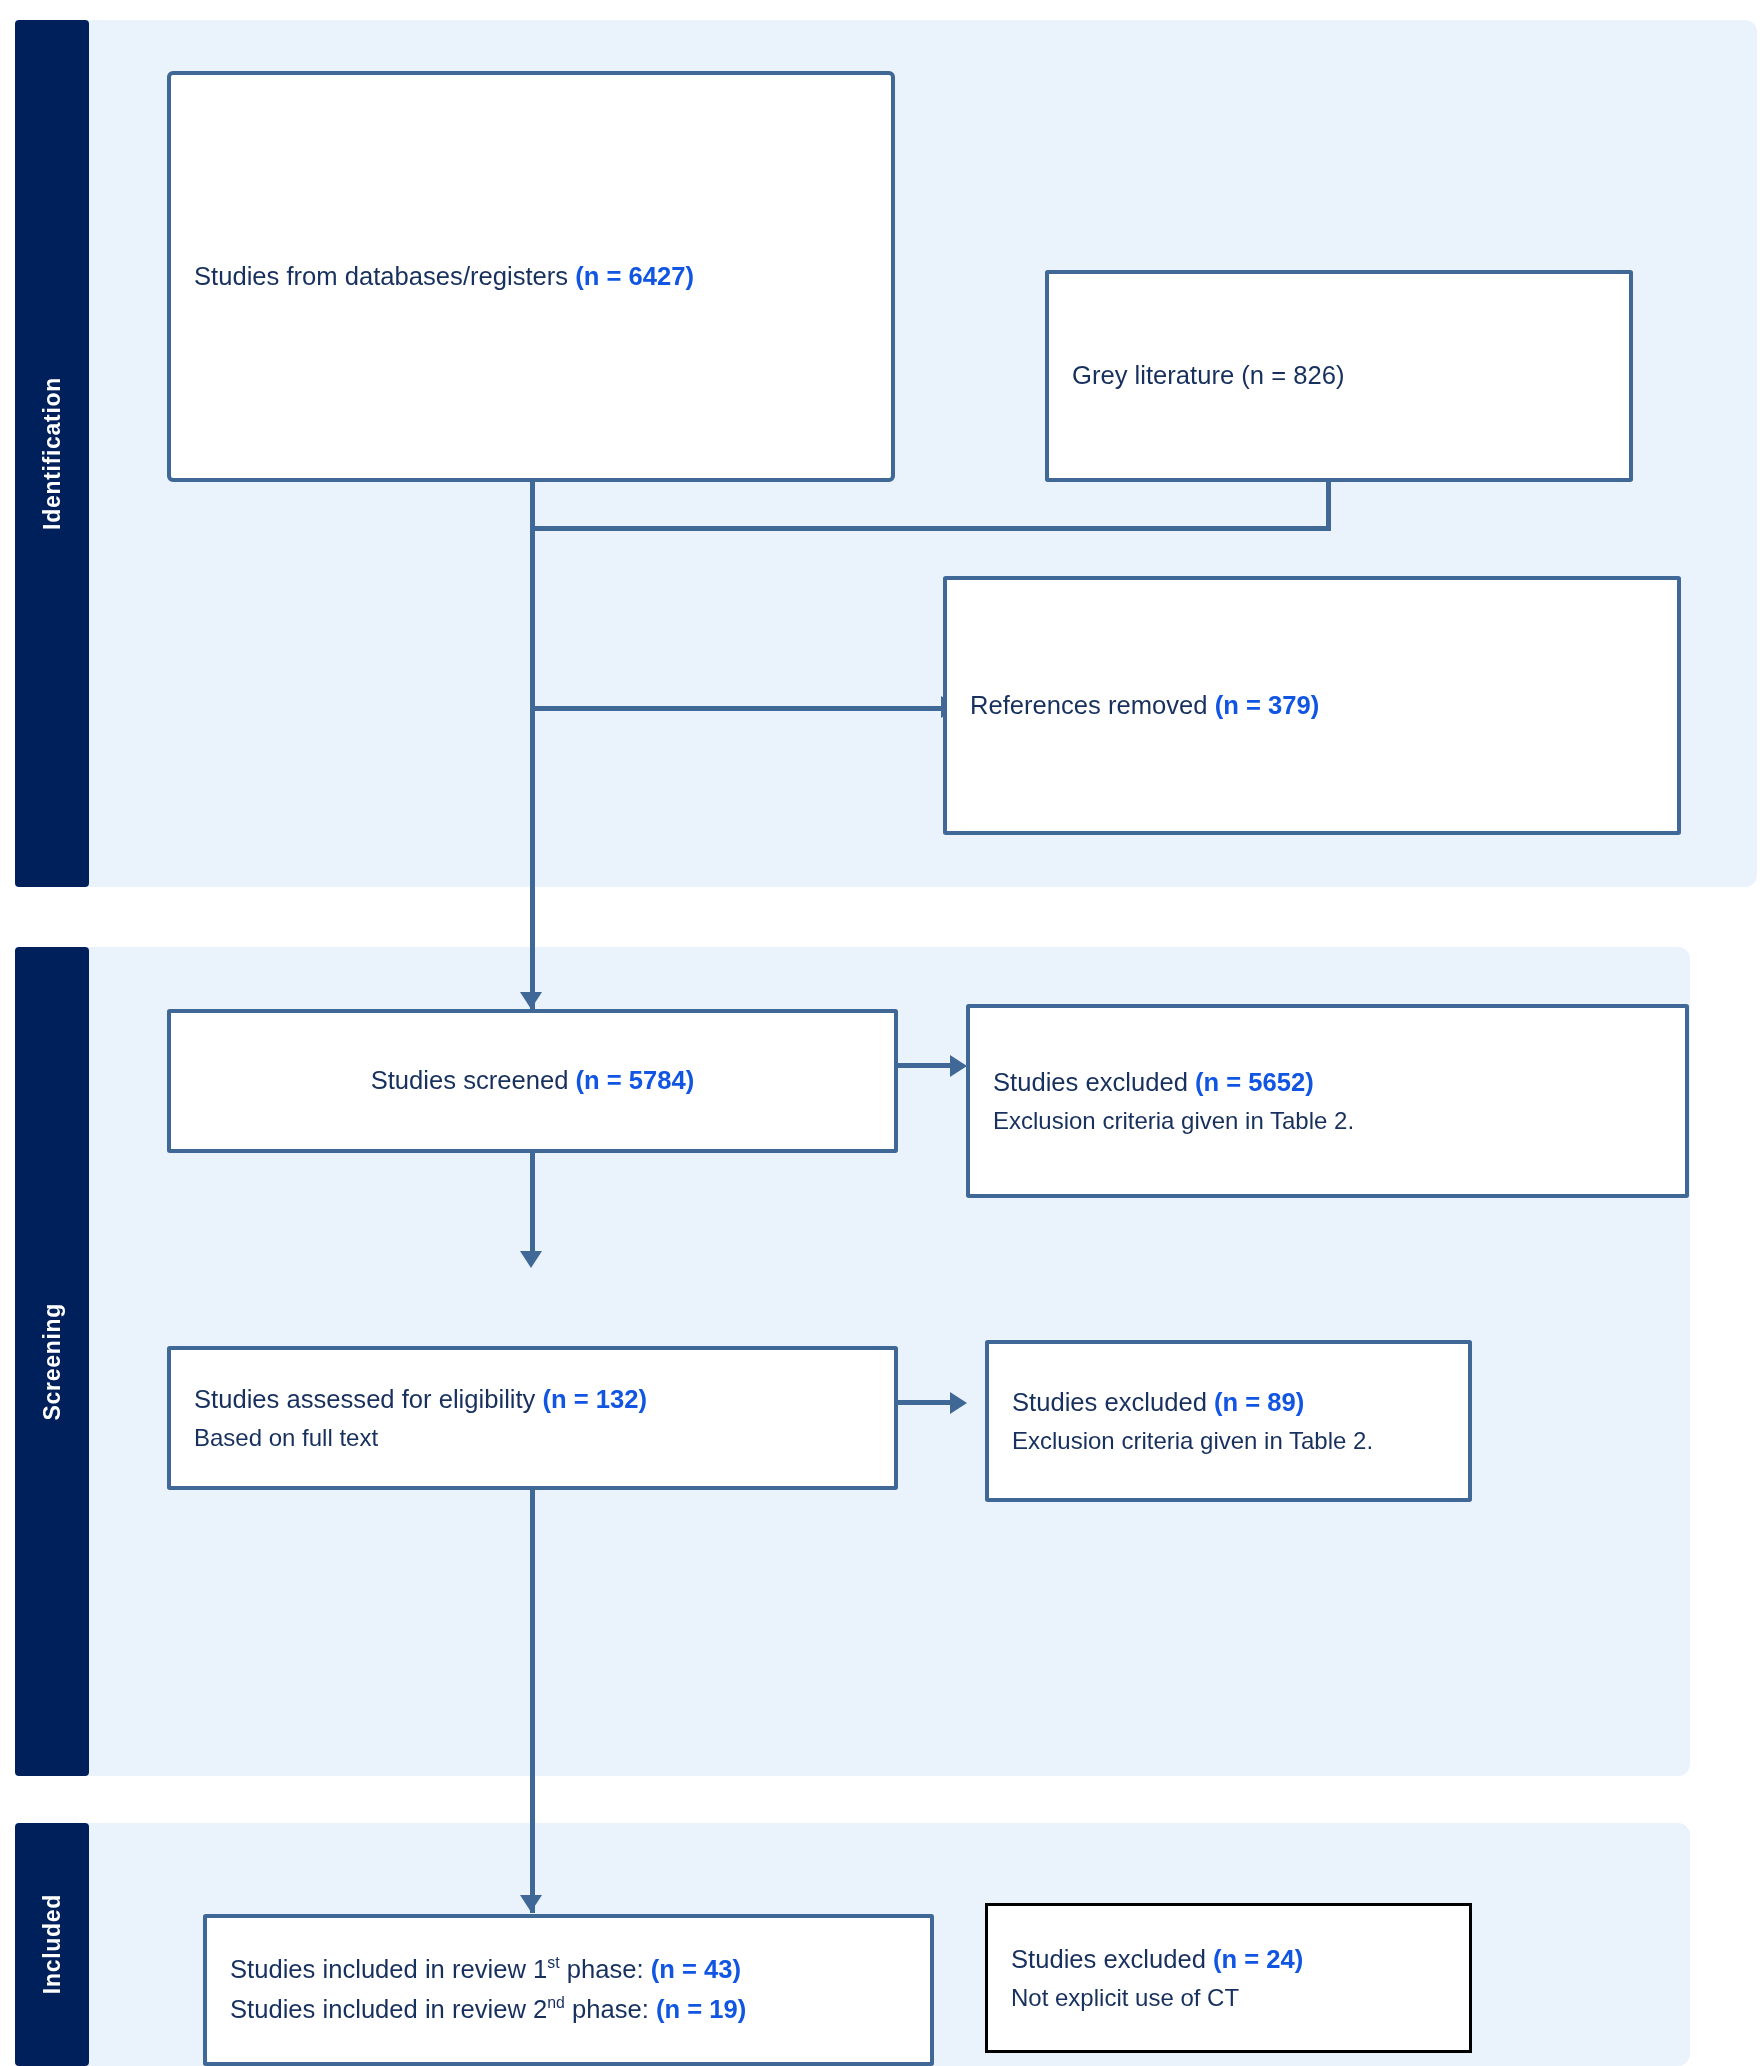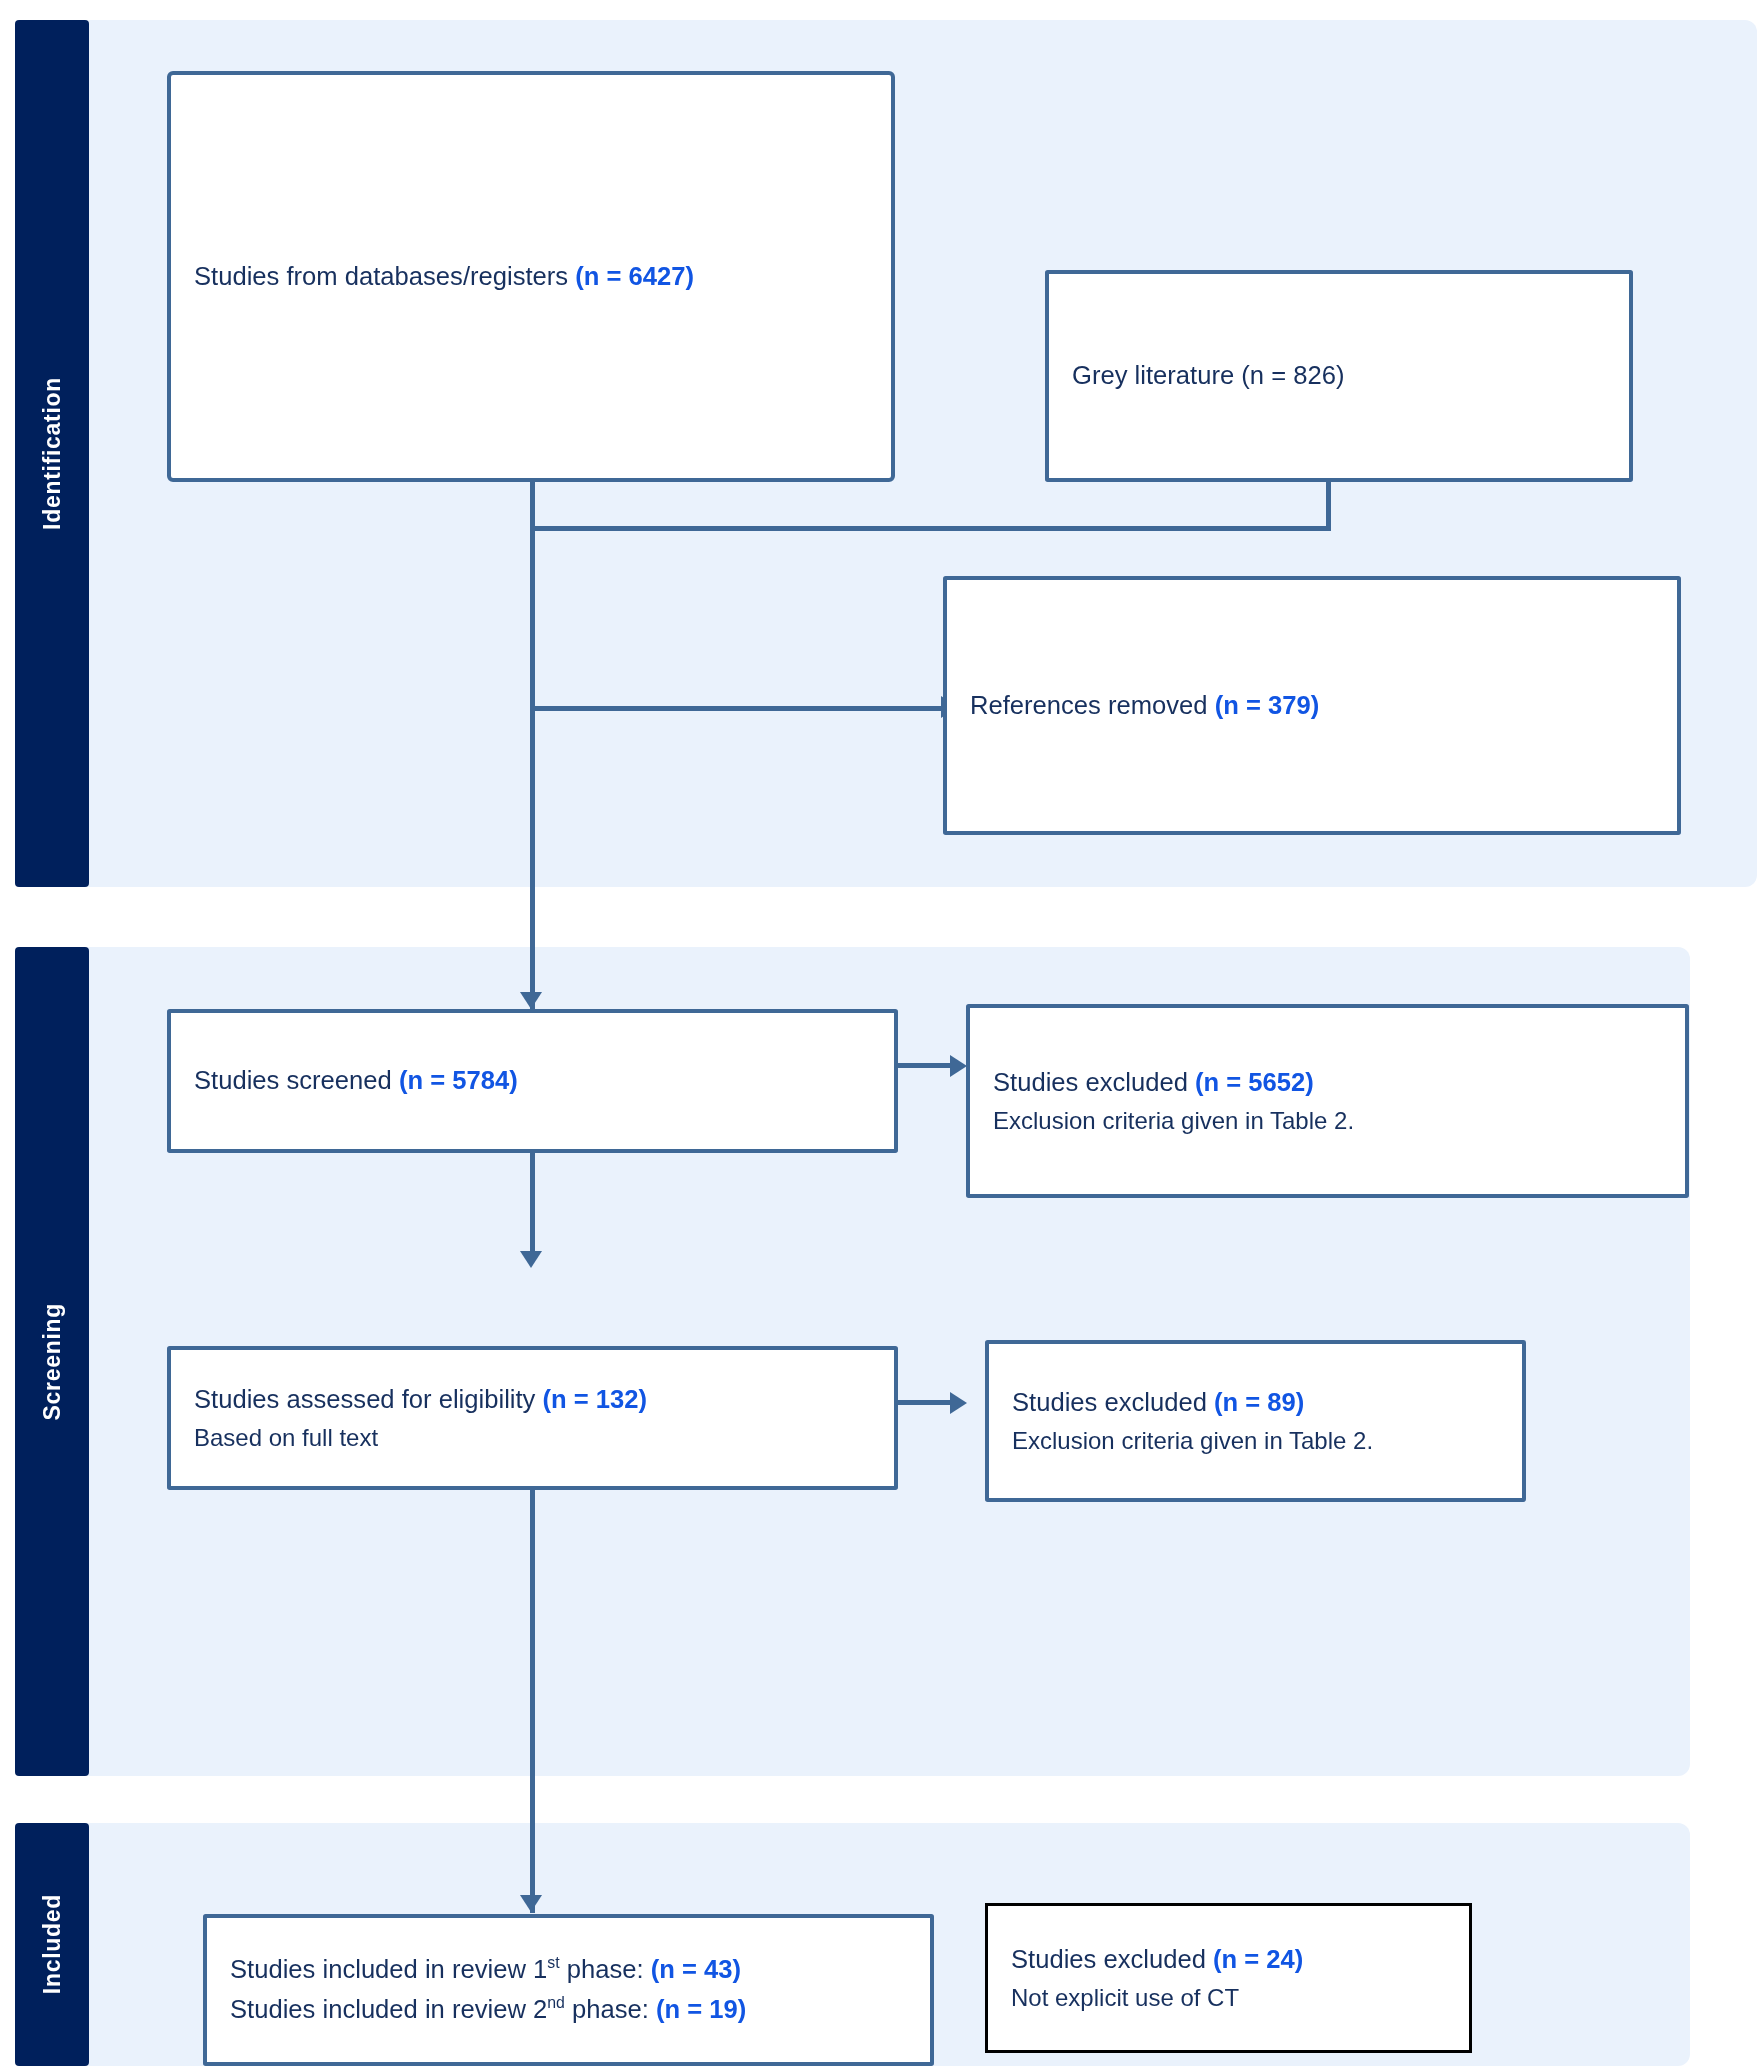--- a/index.html
+++ b/index.html
@@ -158,41 +158,41 @@
       <div class="ftext">Grey literature (n = 826)</div>
     </div>
   </div>
 
   <div class="flowbox" style="left:943px; top:576px; width:738px; height:259px;">
     <div class="lines">
       <div class="ftext"><span>References removed </span><span class="num">(n = 379)</span></div>
     </div>
   </div>
 
-  <div class="flowbox" style="left:167px; top:1009px; width:731px; height:144px;">
+  <div class="flowbox" style="left:167px; top:1009px; width:731px; height:144px;text-align:center;">
     <div class="lines">
       <div class="ftext"><span>Studies screened </span><span class="num">(n = 5784)</span></div>
     </div>
   </div>
 
   <div class="flowbox" style="left:966px; top:1004px; width:723px; height:194px;">
     <div class="lines">
       <div class="ftext"><span>Studies excluded </span><span class="num">(n = 5652)</span></div>
       <div class="ftext small">Exclusion criteria given in Table 2.</div>
     </div>
   </div>
 
   <div class="flowbox" style="left:167px; top:1346px; width:731px; height:144px;">
     <div class="lines">
       <div class="ftext"><span>Studies assessed for eligibility </span><span class="num">(n = 132)</span></div>
       <div class="ftext small">Based on full text</div>
     </div>
   </div>
 
-  <div class="flowbox" style="left:985px; top:1340px; width:541px; height:162px;">
+  <div class="flowbox" style="left:985px; top:1340px; width:487px; height:162px;">
     <div class="lines">
       <div class="ftext"><span>Studies excluded </span><span class="num">(n = 89)</span></div>
       <div class="ftext small">Exclusion criteria given in Table 2.</div>
     </div>
   </div>
 
   <div class="flowbox" style="left:167px; top:1914px; width:731px; height:152px;margin-left:36px;">
     <div class="lines">
       <div class="ftext"><span>Studies included in review 1</span><sup>st</sup><span> phase: </span><span class="num">(n = 43)</span></div>
       <div class="ftext"><span>Studies included in review 2</span><sup>nd</sup><span> phase: </span><span class="num">(n = 19)</span></div>

